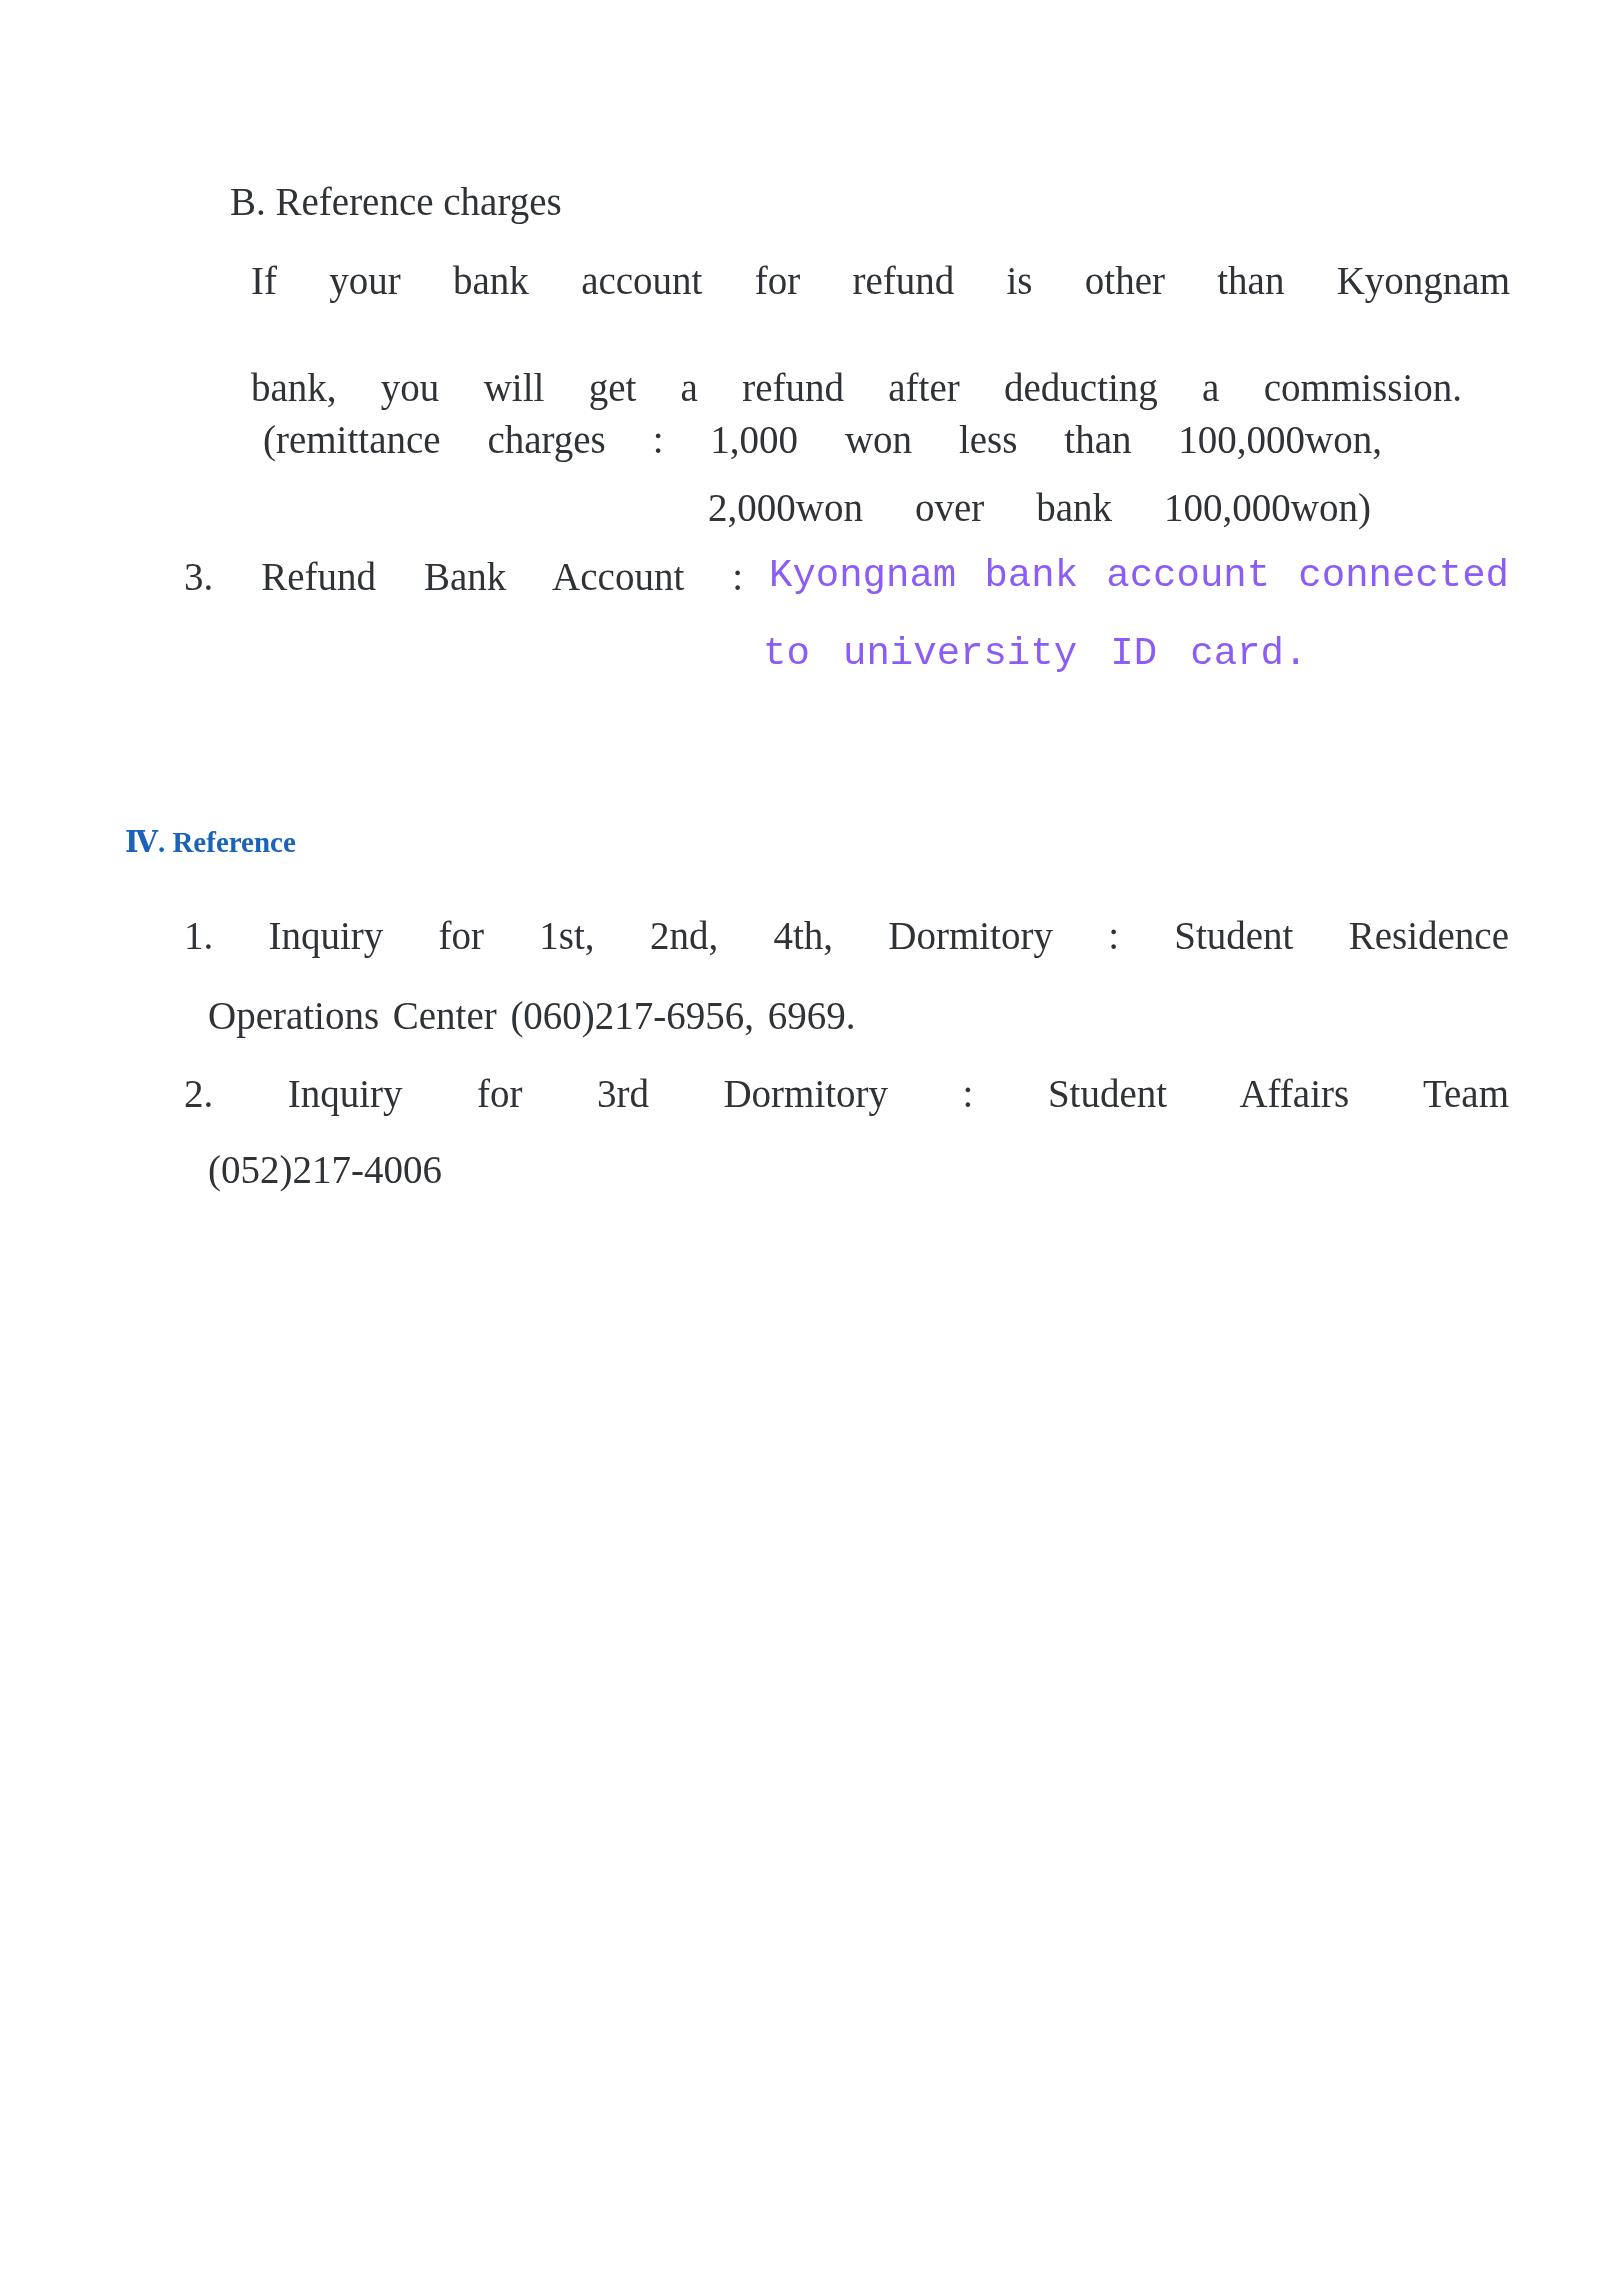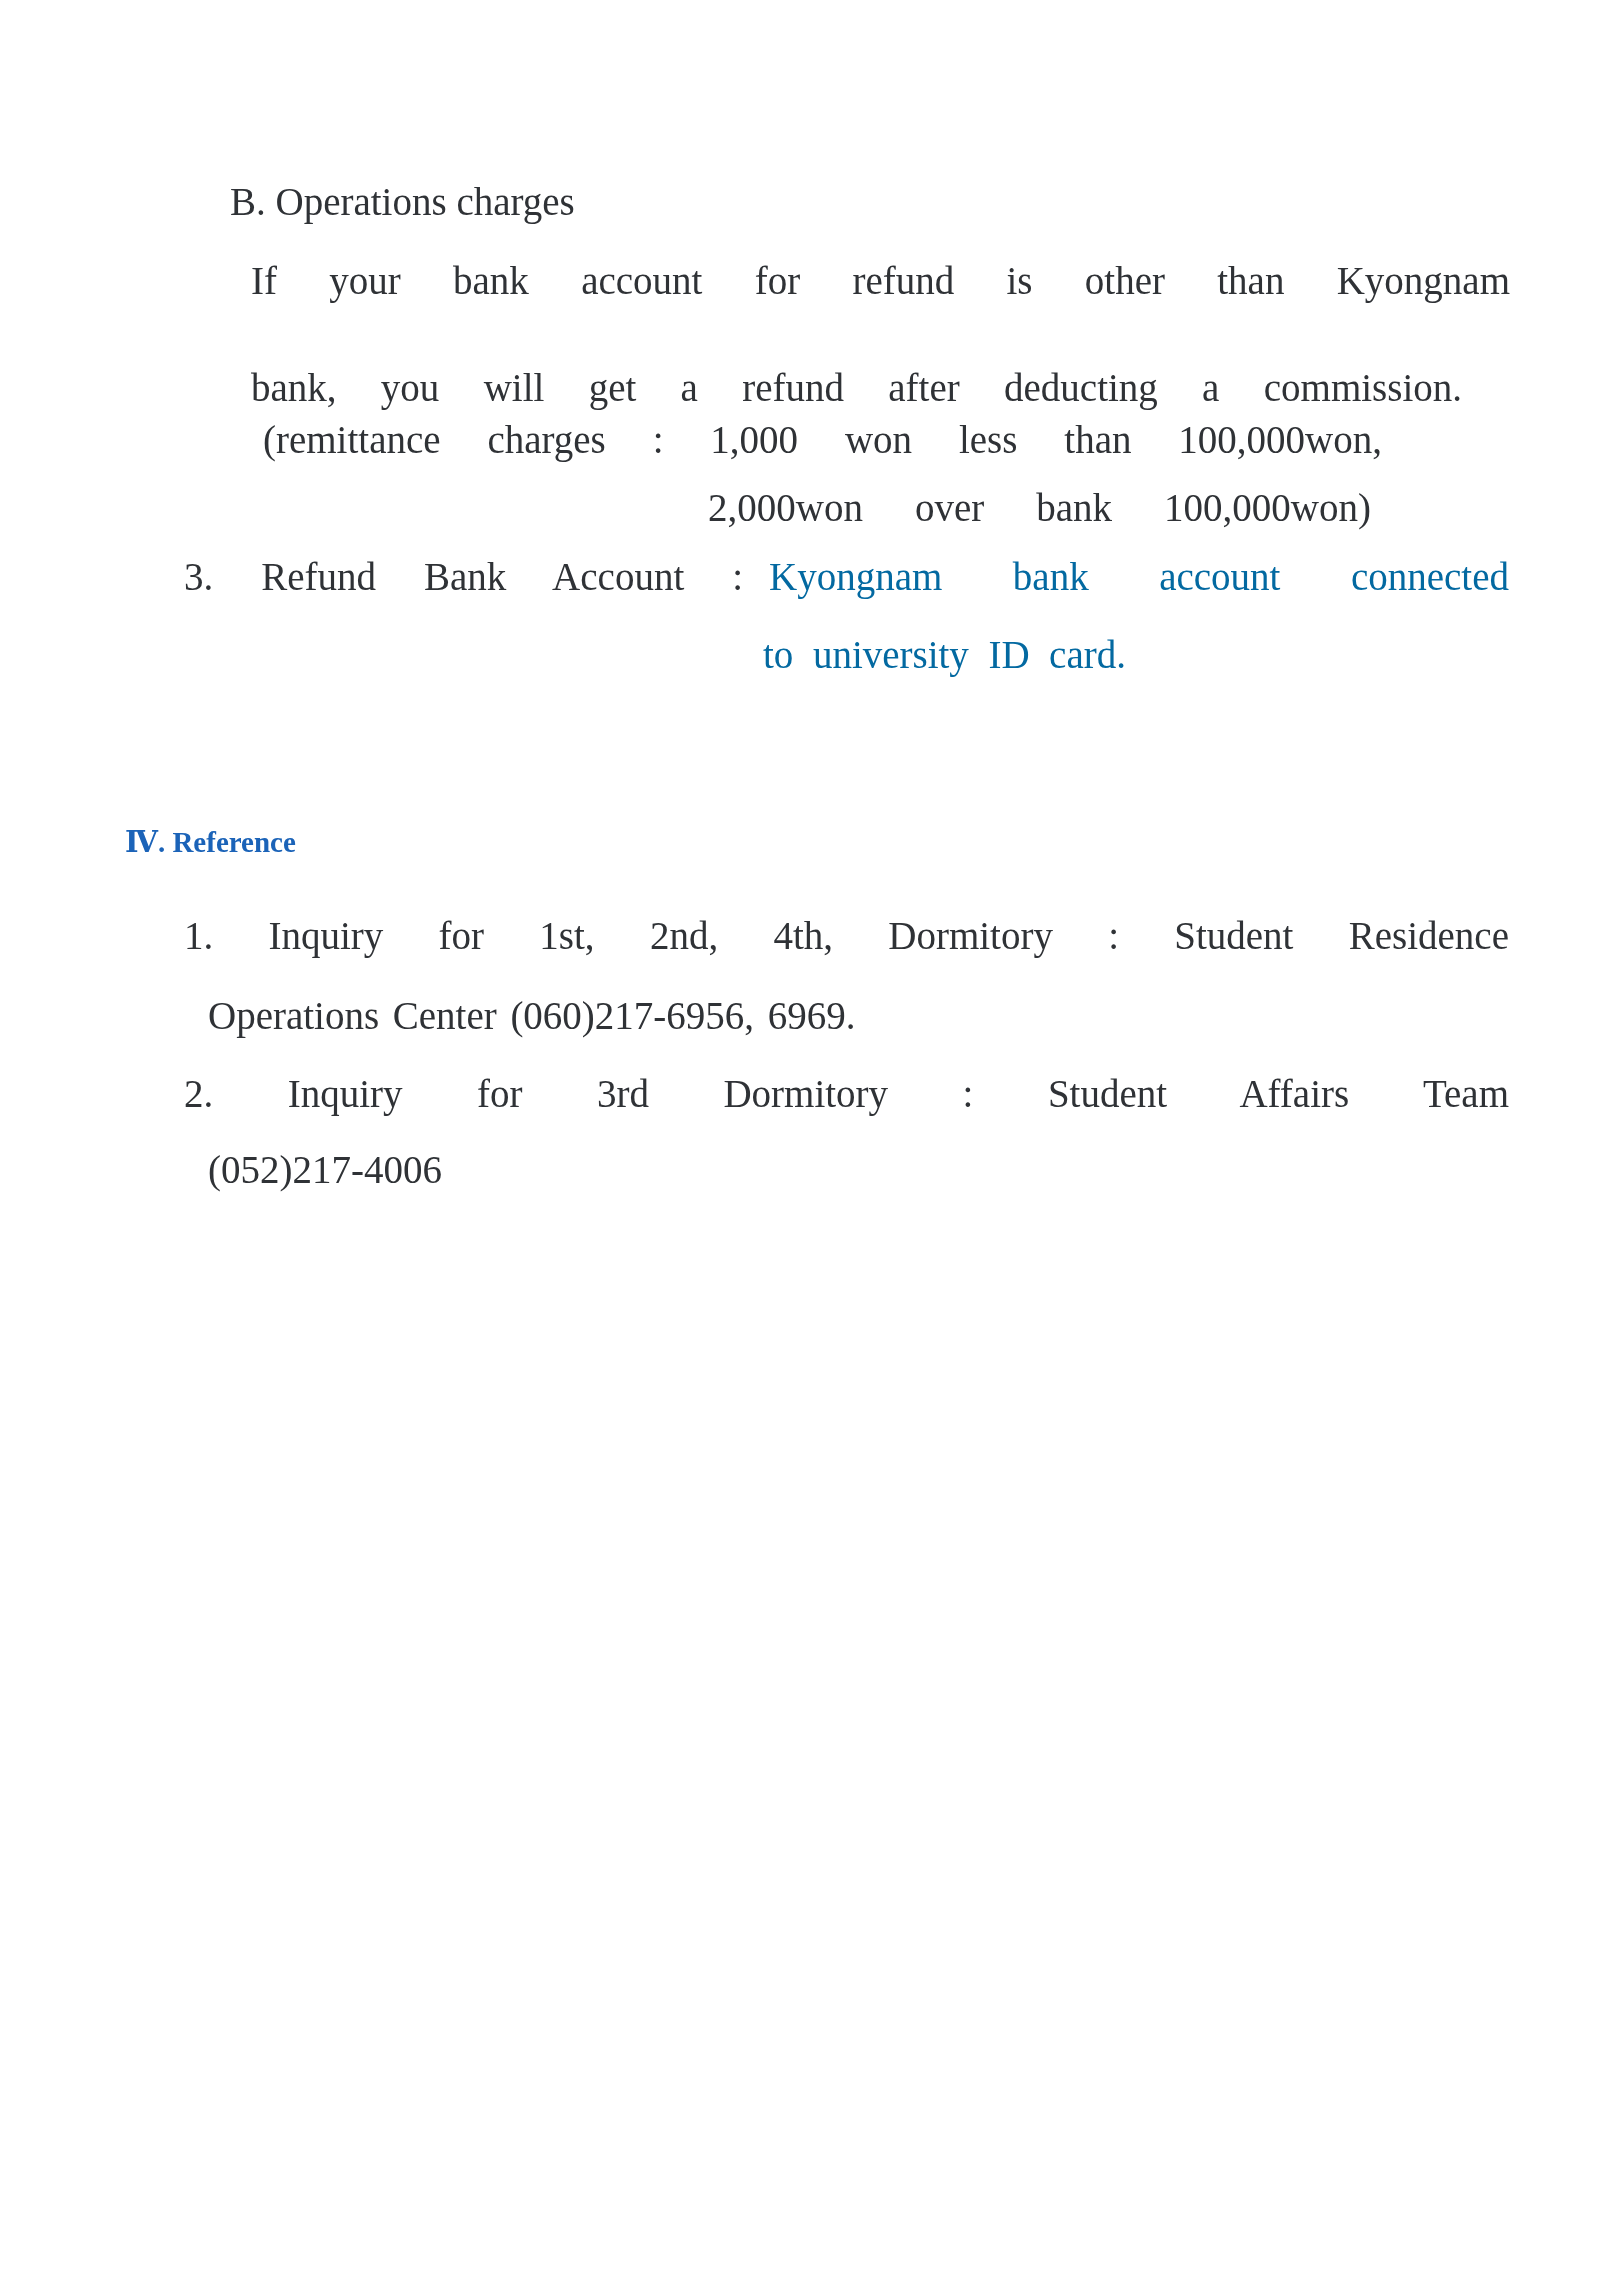--- a/index.html
+++ b/index.html
@@ -1,28 +1,28 @@
 <!DOCTYPE html>
 <html><head>
 <meta charset="utf-8">
 <style>
   html, body { margin: 0; padding: 0; background: #ffffff; }
   body { width: 1620px; height: 2292px; position: relative; overflow: hidden;
          font-family: "Liberation Serif", "DejaVu Serif", serif; color: #2f3236; }
   .line { position: absolute; white-space: nowrap; font-size: 39px; line-height: 1; }
   .just { text-align: justify; text-align-last: justify; white-space: normal; }
-  .red { color: #0369a1; }
+  .red { color: #8b5cf6; font-family: Liberation Mono, monospace; }
   .heading { color: #1b63b8; font-weight: bold; font-size: 29px; }
 </style>
 </head>
 <body>
 
 <div>
 
-  <div class="line" style="left:230px; top:182px;">B. Operations charges</div>
+  <div class="line" style="left:230px; top:182px;">B. Reference charges</div>
 
   <div class="line just" style="left:251px; top:261px; width:1259px; height:43px;">If your bank account for refund is other than Kyongnam</div>
 
   <div class="line just" style="left:251px; top:341px; width:1211px; height:43px;margin-top:27px;">bank, you will get a refund after deducting a commission.</div>
 
   <div class="line just" style="left:263px; top:420px; width:1119px; height:43px;">(remittance charges : 1,000 won less than 100,000won,</div>
 
   <div class="line just" style="left:708px; top:488px; width:663px; height:43px;">2,000won over bank 100,000won)</div>
 
   <div class="line just" style="left:184px; top:557px; width:559px; height:43px;">3. Refund Bank Account :</div>

